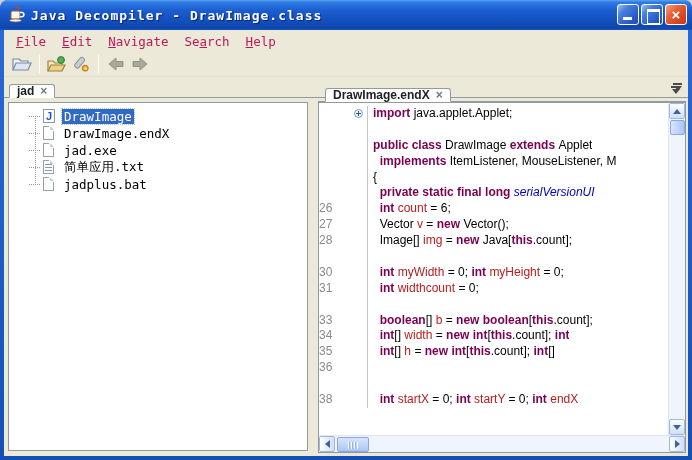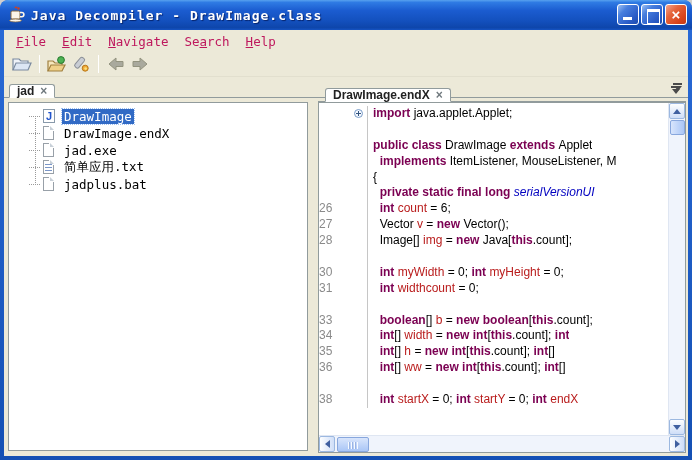--- a/index.html
+++ b/index.html
@@ -274,21 +274,21 @@
           <div class="code-line"><span class="gutter">26</span><span class="foldcol"></span><span class="code-text"><span>  </span><span class="tk-k">int </span><span class="tk-f">count</span><span> = 6;</span></span></div>
           <div class="code-line"><span class="gutter">27</span><span class="foldcol"></span><span class="code-text"><span>  Vector </span><span class="tk-f">v</span><span> = </span><span class="tk-k">new </span><span>Vector();</span></span></div>
           <div class="code-line"><span class="gutter">28</span><span class="foldcol"></span><span class="code-text"><span>  Image[] </span><span class="tk-f">img</span><span> = </span><span class="tk-k">new </span><span>Java[</span><span class="tk-k">this</span><span>.count];</span></span></div>
           <div class="code-line"><span class="gutter"></span><span class="foldcol"></span><span class="code-text"></span></div>
           <div class="code-line"><span class="gutter">30</span><span class="foldcol"></span><span class="code-text"><span>  </span><span class="tk-k">int </span><span class="tk-f">myWidth</span><span> = 0; </span><span class="tk-k">int </span><span class="tk-f">myHeight</span><span> = 0;</span></span></div>
           <div class="code-line"><span class="gutter">31</span><span class="foldcol"></span><span class="code-text"><span>  </span><span class="tk-k">int </span><span class="tk-f">widthcount</span><span> = 0;</span></span></div>
           <div class="code-line"><span class="gutter"></span><span class="foldcol"></span><span class="code-text"></span></div>
           <div class="code-line"><span class="gutter">33</span><span class="foldcol"></span><span class="code-text"><span>  </span><span class="tk-k">boolean</span><span>[] </span><span class="tk-f">b</span><span> = </span><span class="tk-k">new boolean</span><span>[</span><span class="tk-k">this</span><span>.count];</span></span></div>
           <div class="code-line"><span class="gutter">34</span><span class="foldcol"></span><span class="code-text"><span>  </span><span class="tk-k">int</span><span>[] </span><span class="tk-f">width</span><span> = </span><span class="tk-k">new int</span><span>[</span><span class="tk-k">this</span><span>.count]; </span><span class="tk-k">int</span></span></div>
           <div class="code-line"><span class="gutter">35</span><span class="foldcol"></span><span class="code-text"><span>  </span><span class="tk-k">int</span><span>[] </span><span class="tk-f">h</span><span> = </span><span class="tk-k">new int</span><span>[</span><span class="tk-k">this</span><span>.count]; </span><span class="tk-k">int</span><span>[] </span></span></div>
-          <div class="code-line"><span class="gutter">36</span><span class="foldcol"></span><span class="code-text"><span>  </span><span class="tk-k">int</span><span>[] </span><span class="tk-f">ww</span><span> = </span><span class="tk-k">new int</span><span>[</span><span class="tk-k">this</span><span>.count]; </span><span class="tk-k">int</span><span>[] </span></span></div>
+          <div class="code-line"><span class="gutter">36</span><span class="foldcol"></span></div>
           <div class="code-line"><span class="gutter"></span><span class="foldcol"></span><span class="code-text"></span></div>
           <div class="code-line"><span class="gutter">38</span><span class="foldcol"></span><span class="code-text"><span>  </span><span class="tk-k">int </span><span class="tk-f">startX</span><span> = 0; </span><span class="tk-k">int </span><span class="tk-f">startY</span><span> = 0; </span><span class="tk-k">int </span><span class="tk-f">endX</span></span></div>
         </div>
 
       <div class="sb-v">
         <div class="sb-btn" style="left:0; top:0;">
             <div class="arr up"></div>
           </div>
         <div class="sb-thumb-v" style="top:17px; height:15px;"></div>
         <div class="sb-btn" style="left:0; bottom:0;">

